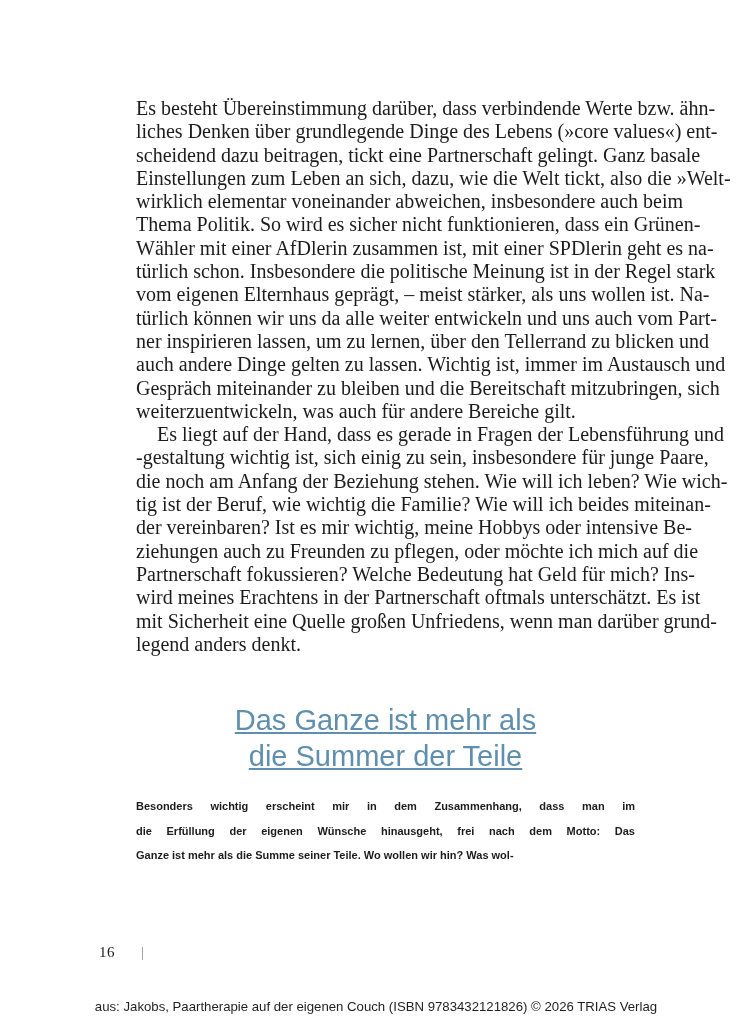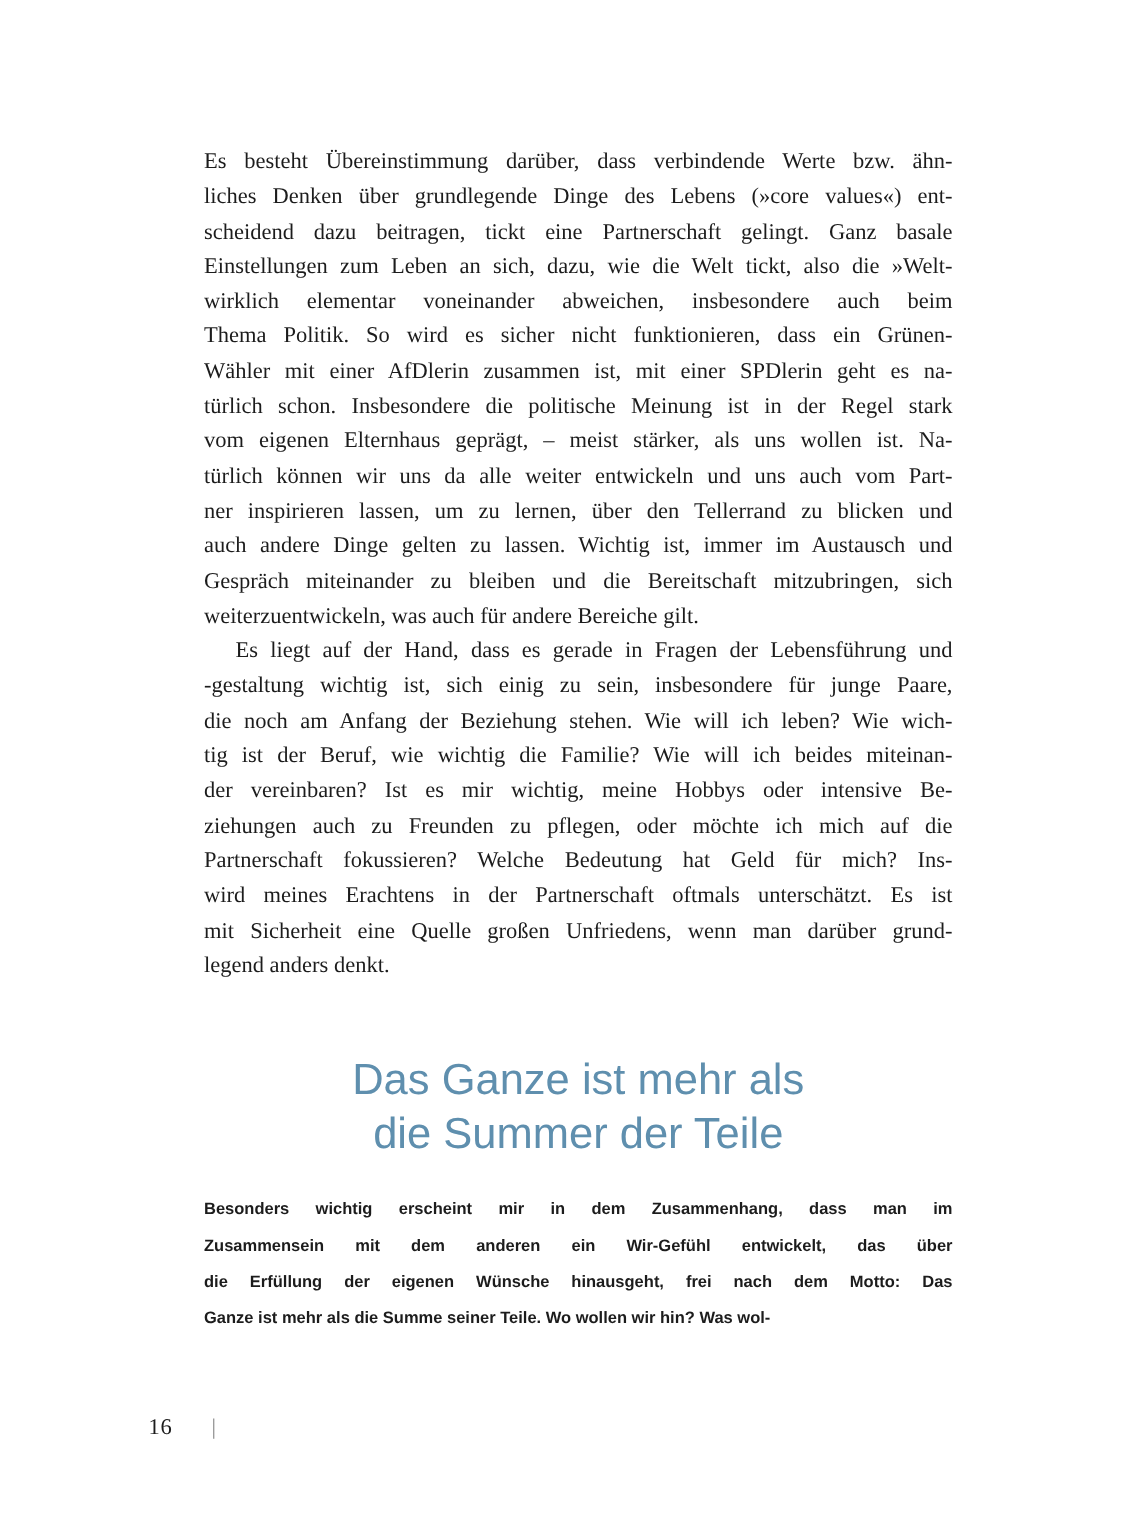--- a/index.html
+++ b/index.html
@@ -21,21 +21,21 @@
     color: var(--body-color);
   }
   .text-block {
     position: absolute;
     left: 136px;
     top: 97px;
     width: 499px;
   }
   .para {
     margin: 0;
-    font-size: 15px;
+    font-size: 20px;
     line-height: 23.3px;
     font-family: Liberation Serif, serif;
   }
   .tline {
     white-space: nowrap;
     text-align: justify;
     text-align-last: justify;
     text-justify: inter-word;
   }
   .para .tline:last-child {
@@ -48,20 +48,21 @@
     font-family: "Liberation Sans", sans-serif;
     font-weight: 400;
     color: var(--heading-color);
     font-size: 29px;
     line-height: 36px;
     margin: 46px 0 20px 0;
   }
   .heading .tline {
     text-align: center;
     text-align-last: center;
+    text-decoration: underline;
   }
   .sans {
     font-family: "Liberation Sans", sans-serif;
     font-size: 11px;
     line-height: 24.4px;
     font-weight: bold;
   }
   .page-footer {
     position: absolute;
     left: 99px;
@@ -133,26 +134,26 @@
         <div class="tline">legend anders denkt.</div>
       </div>
 
     <h2 class="heading">
         <div class="tline">Das Ganze ist mehr als</div>
         <div class="tline">die Summer der Teile</div>
       </h2>
 
     <div class="para sans">
         <div class="tline">Besonders wichtig erscheint mir in dem Zusammenhang, dass man im</div>
-        <div class="tline">Zusammensein mit dem anderen ein Wir-Gefühl entwickelt, das über</div>
         <div class="tline">die Erfüllung der eigenen Wünsche hinausgeht, frei nach dem Motto: Das</div>
         <div class="tline">Ganze ist mehr als die Summe seiner Teile. Wo wollen wir hin? Was wol-</div>
       </div>
 
   </main>
 
   <footer class="page-footer">
     <span class="page-num">16</span>
     <span class="footer-sep">|</span>
   </footer>
 
+  <div class="imprint">aus: Jakobs, Paartherapie auf der eigenen Couch (ISBN 9783432121826) © 2026 TRIAS Verlag</div>
 
 </div>
 
 </body></html>

